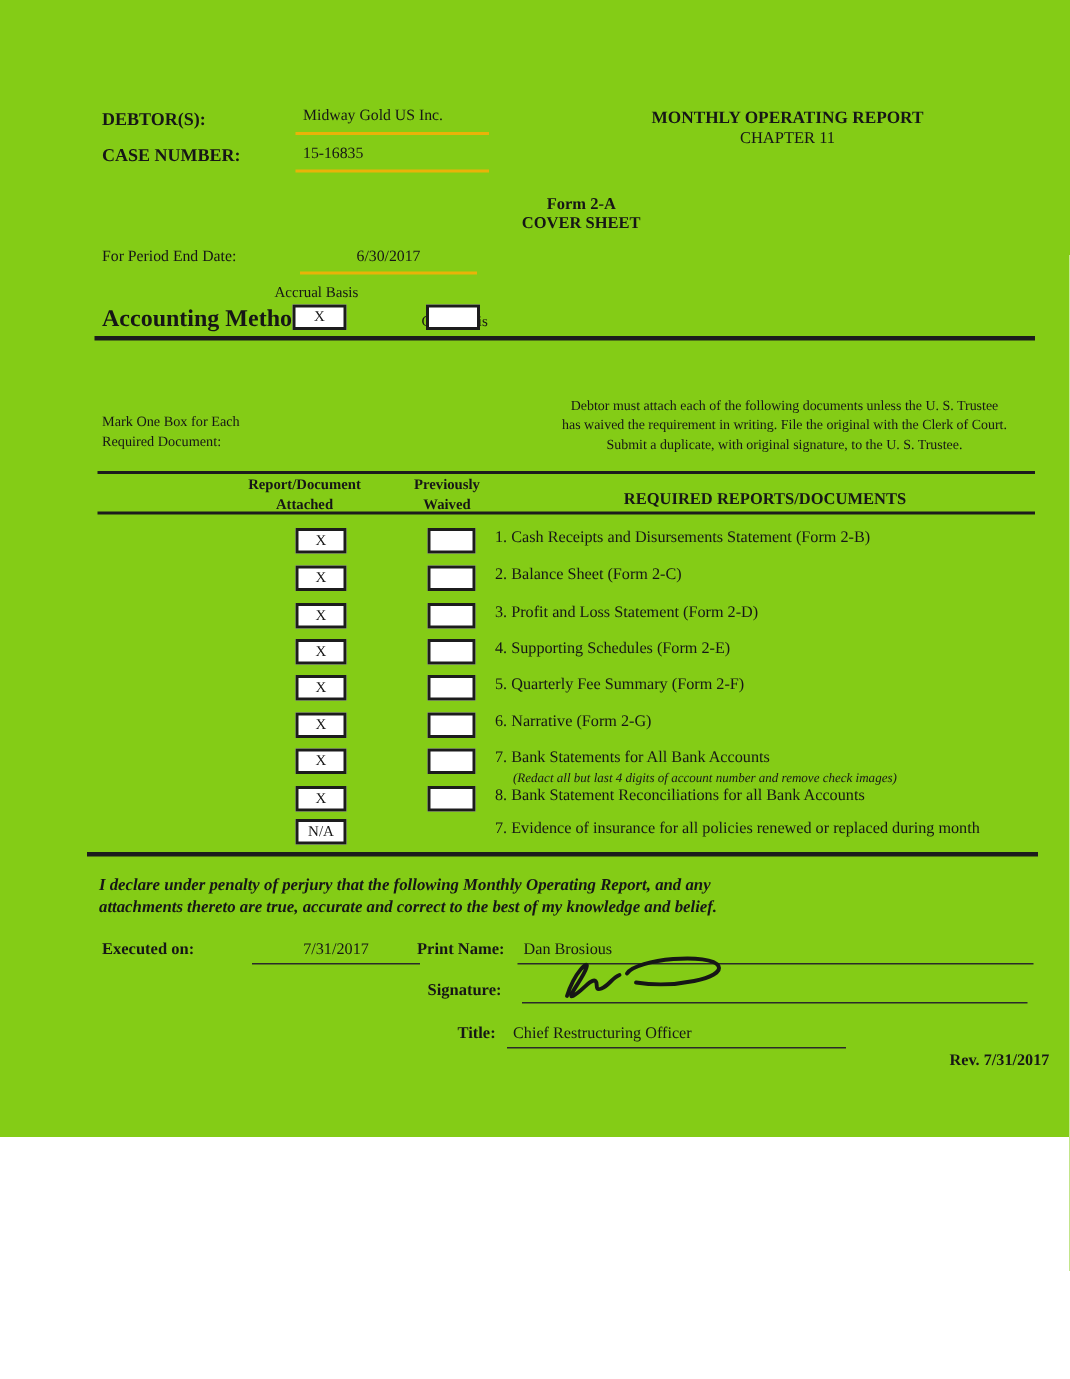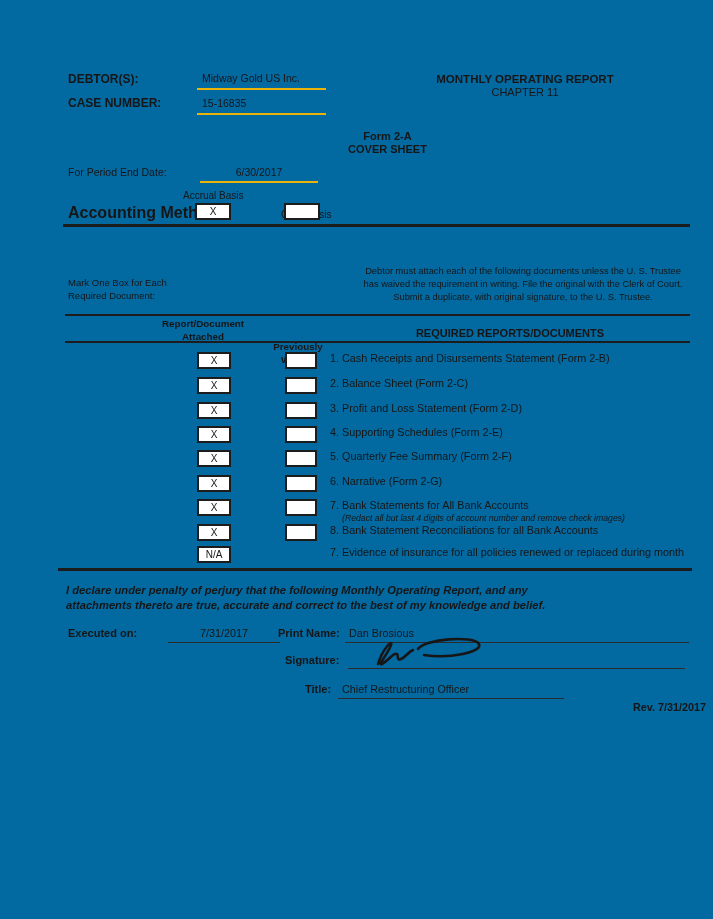--- a/index.html
+++ b/index.html
@@ -1,18 +1,18 @@
 <!DOCTYPE html>
 <html><head>
 <meta charset="utf-8">
 <style>
   html,body { margin:0; padding:0; background:#ffffff; }
   .page {
-    position:relative; width:713px; height:919px; background:#0369a1;
-    font-family:Liberation Sans, sans-serif; color:#161616; overflow:hidden;
+    position:relative; width:713px; height:758px; background:#84cc16;
+    font-family:Liberation Serif, serif; color:#161616; overflow:hidden;
   }
   .abs { position:absolute; }
   .b { font-weight:bold; }
   .ctr { text-align:center; }
   .ul2 { border-bottom:2px solid #eab308; }
   .ul1 { border-bottom:1.5px solid #2a2a2a; }
   .rule { position:absolute; background:#1c1c1c; }
   .cb {
     position:absolute; height:13px; border:2px solid #1c1c1c; background:#fff;
     text-align:center; font-size:10px; line-height:13px; font-weight:normal;
@@ -64,21 +64,21 @@
     <div>Debtor must attach each of the following documents unless the U. S. Trustee</div>
     <div>has waived the requirement in writing.  File the original with the Clerk of Court.</div>
     <div>Submit a duplicate, with original signature, to the U. S. Trustee.</div>
   </div>
 
   <div class="rule" style="left:65px; top:314px; width:625px; height:2px;"></div>
   <div class="abs ctr hdr2line" style="left:148px; top:318px; width:110px;">
     <div>Report/Document</div>
     <div>Attached</div>
   </div>
-  <div class="abs ctr hdr2line" style="left:258px; top:318px; width:80px;margin-top:23px;">
+  <div class="abs ctr hdr2line" style="left:258px; top:318px; width:80px;">
     <div>Previously</div>
     <div>Waived</div>
   </div>
   <div class="abs ctr b" style="left:345px; top:327px; width:330px; font-size:11px;">REQUIRED REPORTS/DOCUMENTS</div>
   <div class="rule" style="left:65px; top:341px; width:625px; height:2px;"></div>
 
   <div class="row" style="top:352px;">
     <span class="cb abox">X</span>
     <span class="cb wbox"></span>
     <span class="rlabel">1.  Cash Receipts and Disursements Statement (Form 2-B)</span>

